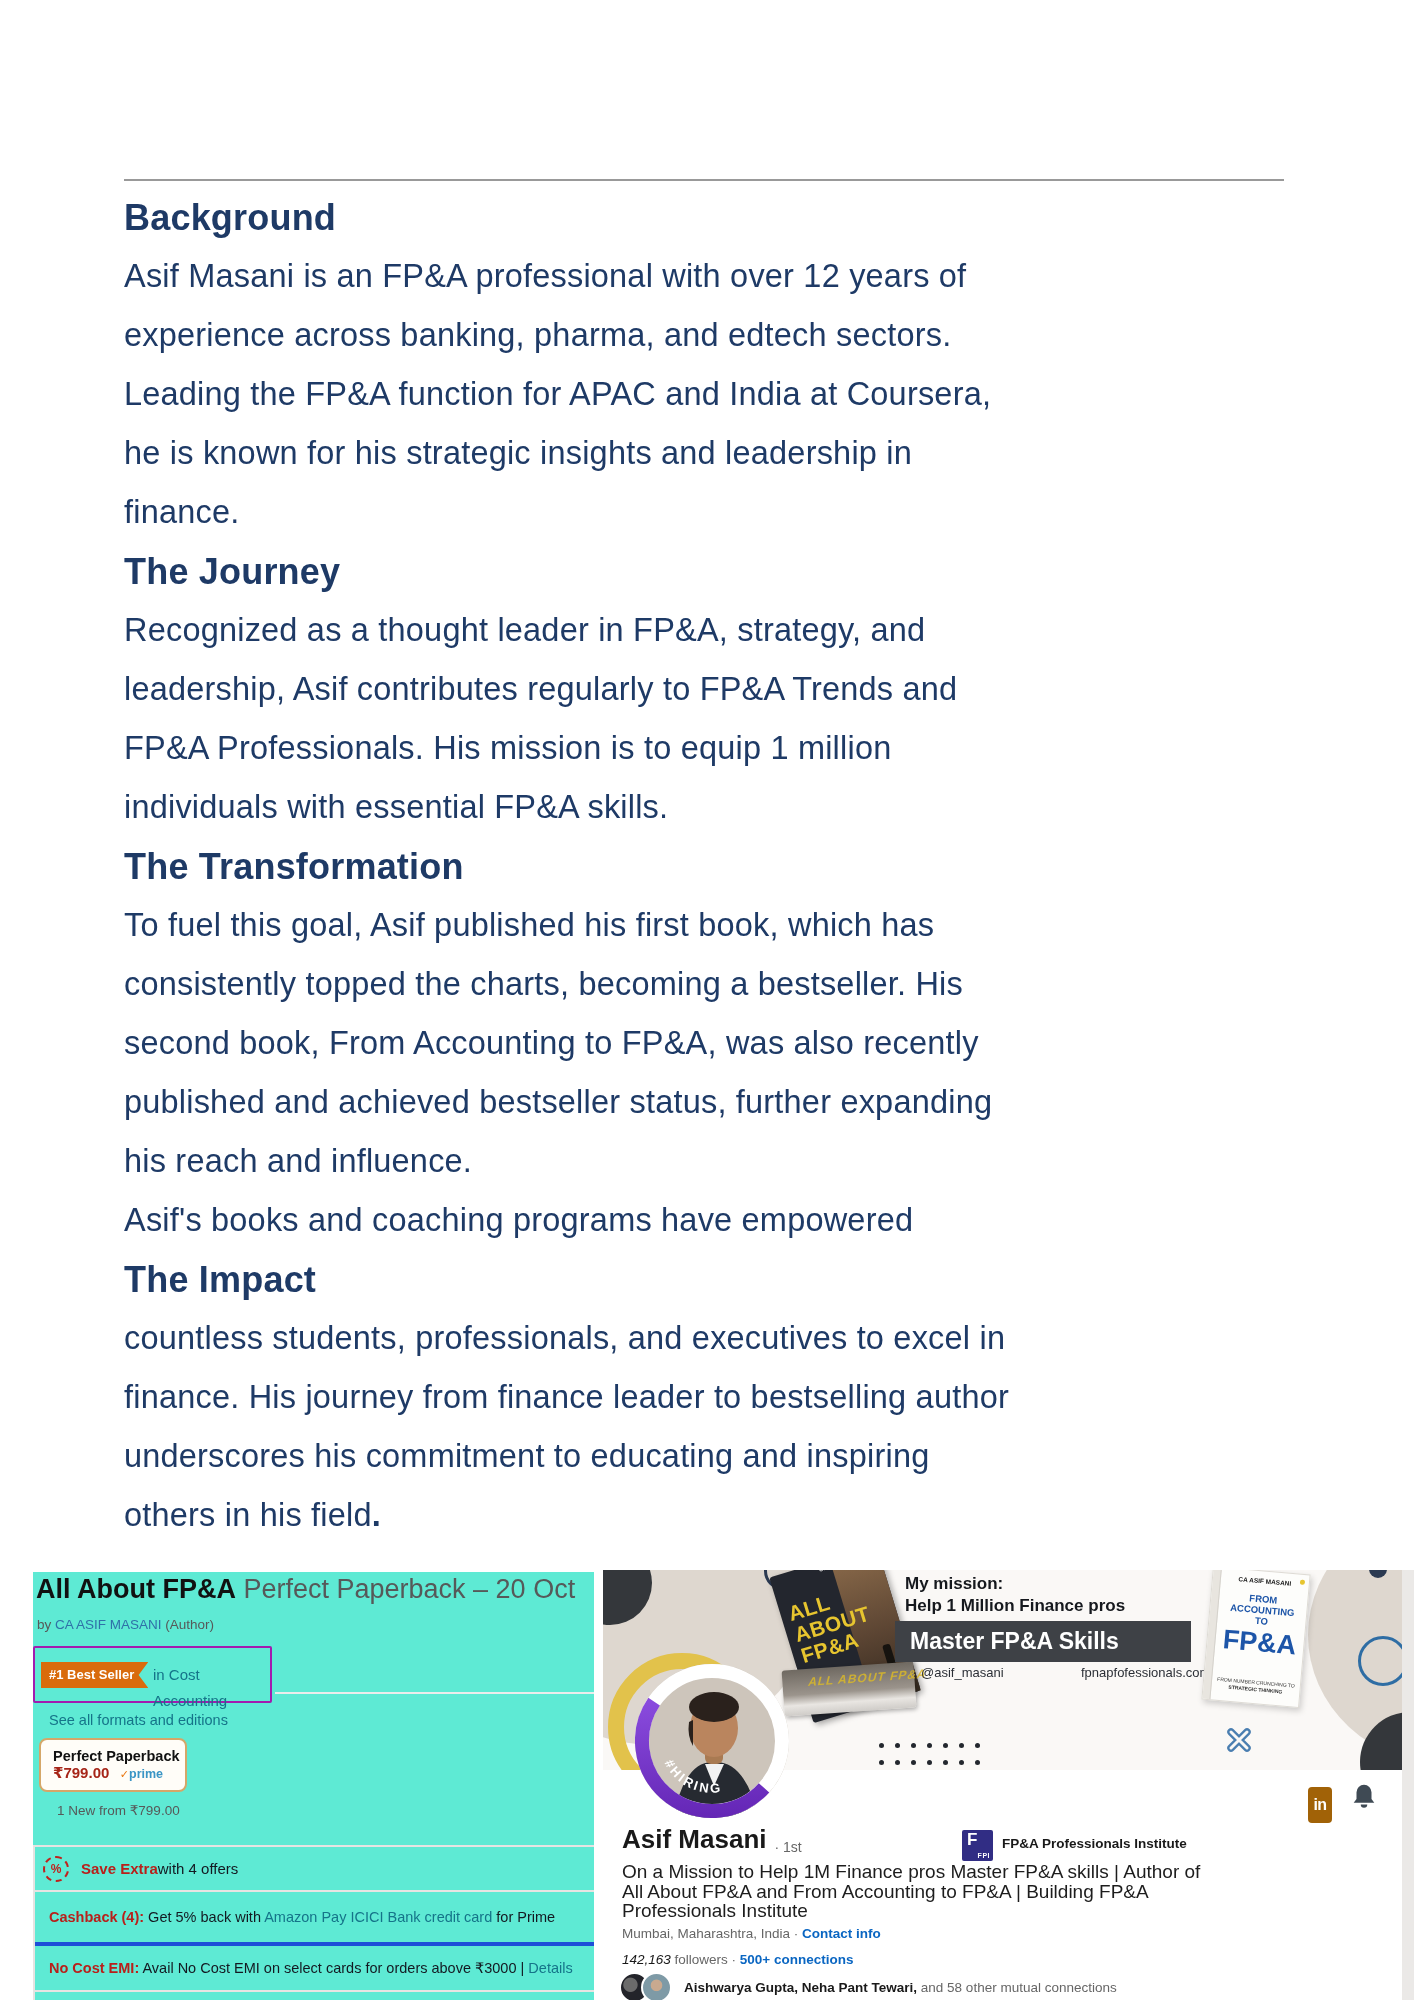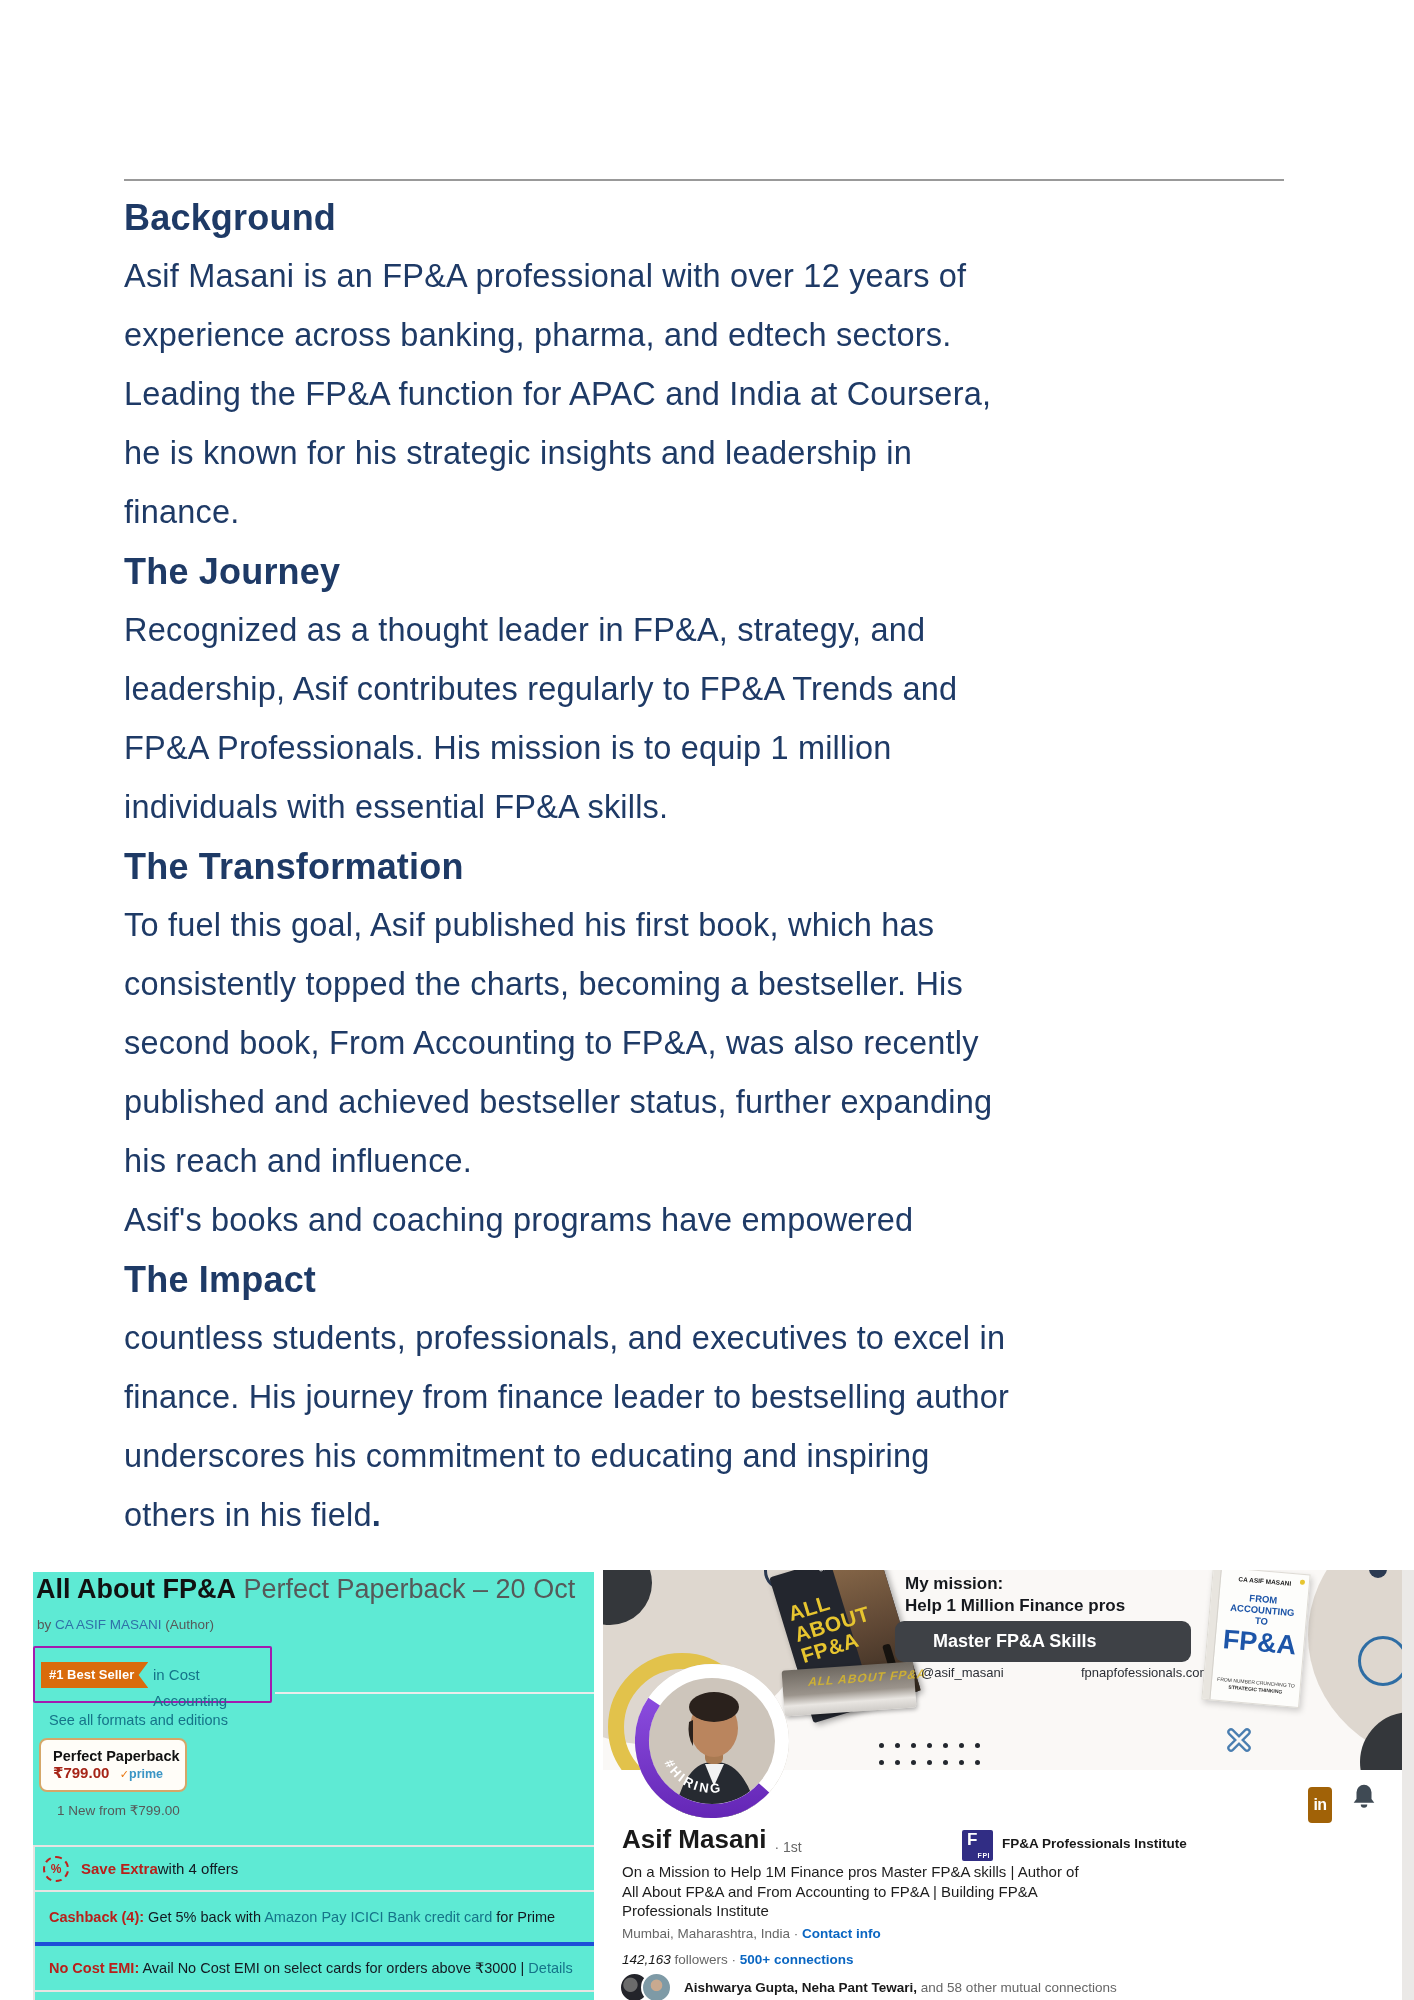--- a/index.html
+++ b/index.html
@@ -61,21 +61,21 @@
   .bookL .au{position:absolute;top:4px;right:5px;font-size:6px;color:#e8e8e8;letter-spacing:.6px;font-weight:700;}
   .bookL .yl{position:absolute;left:8px;top:30px;color:#e7c52f;font-weight:800;font-size:21px;line-height:22px;letter-spacing:.5px;}
   .bookL .tag{position:absolute;left:8px;bottom:8px;color:#d9b82a;font-size:6.5px;font-weight:700;line-height:8px;}
   .bookS{position:absolute;left:180px;top:96px;width:132px;height:46px;transform:rotate(-4deg);border-radius:3px;
          background:linear-gradient(180deg,#6f6961,#9b948c 55%,#e9e6e2 78%,#cfccc8);box-shadow:1px 2px 4px rgba(0,0,0,.3);}
   .bookS .yl{position:absolute;left:26px;top:6px;color:#d9b82a;font-weight:800;font-size:12px;letter-spacing:1px;
              transform:skewX(-18deg);opacity:.85;white-space:nowrap;}
   .m1{position:absolute;left:302px;top:4px;font-size:17px;font-weight:800;color:#15181d;}
   .m2{position:absolute;left:302px;top:26px;font-size:17px;font-weight:800;color:#15181d;}
   .mbar{position:absolute;left:292px;top:51px;width:296px;height:41px;background:#3e4146;color:#fff;
-        font-size:18px;font-weight:800;line-height:41px;padding-left:38px;box-sizing:border-box;white-space:nowrap;border-radius:9px;}
+        font-size:23px;font-weight:800;line-height:41px;padding-left:15px;box-sizing:border-box;white-space:nowrap;}
   .handle{position:absolute;left:318px;top:95px;font-size:13px;color:#2b2f36;}
   .website{position:absolute;left:478px;top:95px;font-size:13px;color:#2b2f36;}
   .bookR{position:absolute;left:604px;top:0;width:96px;height:132px;transform:rotate(5deg);background:#fdfdfb;
          border:1px solid #dedbd5;box-shadow:2px 3px 6px rgba(0,0,0,.18);}
   .bookR .spine{position:absolute;left:0;top:0;width:7px;height:100%;background:#e8e5df;border-right:1px solid #d5d2cc;}
   .bookR .au{position:absolute;left:10px;right:2px;top:6px;font-size:6.5px;font-weight:700;color:#222;text-align:center;}
   .bookR .dot{position:absolute;top:5px;right:4px;width:5px;height:5px;border-radius:50%;background:#e7c52f;}
   .bookR .fr{position:absolute;left:8px;right:0;top:22px;text-align:center;font-size:9.5px;font-weight:800;
              color:#1d55a8;line-height:11px;}
   .bookR .big{position:absolute;left:8px;right:0;top:56px;text-align:center;font-size:27px;font-weight:900;color:#1d55a8;}
@@ -85,21 +85,21 @@
   .dots .row{height:12px;margin-bottom:5px;}
   .dots i{display:inline-block;width:5px;height:5px;border-radius:50%;background:#23272e;margin-right:11px;}
   .xicon{position:absolute;left:622px;top:156px;}
   .avatar{position:absolute;left:32px;top:94px;width:154px;height:154px;}
   .inlogo{position:absolute;left:705px;top:217px;width:24px;height:36px;border-radius:4px;background:#a16207;color:#fff;
           font-weight:800;font-size:16px;display:flex;align-items:center;justify-content:center;letter-spacing:-.5px;}
   .bell{position:absolute;left:746px;top:213px;}
   .nm{position:absolute;left:19px;top:254px;display:flex;align-items:flex-end;gap:8px;}
   .nm .n{font-size:26px;font-weight:600;color:#191919;}
   .nm .d{font-size:14px;color:#666;}
-  .hline{position:absolute;left:19px;top:292px;font-size:15px;color:#1d1d1d;line-height:19.5px;}
+  .hline{position:absolute;left:19px;top:292px;font-size:19px;color:#1d1d1d;line-height:19.5px;}
   .locrow{position:absolute;left:19px;top:356px;font-size:13.5px;color:#666;}
   .locrow .cl{color:#0a66c2;font-weight:600;}
   .folrow{position:absolute;left:19px;top:382px;font-size:13.5px;}
   .folrow .nmb{color:#191919;font-style:italic;}
   .folrow .gy{color:#666;}
   .folrow .cn{color:#0a66c2;font-weight:600;}
   .mut{position:absolute;left:16px;top:402px;display:flex;align-items:center;}
   .mav{width:27px;height:27px;border-radius:50%;border:2px solid #fff;}
   .mav1{background:radial-gradient(circle at 35% 40%,#6b6b6b 0 28%,#23242a 32%);}
   .mav2{background:radial-gradient(circle at 50% 42%,#c9a98f 0 26%,#7e9aa6 30%);margin-left:-9px;}

